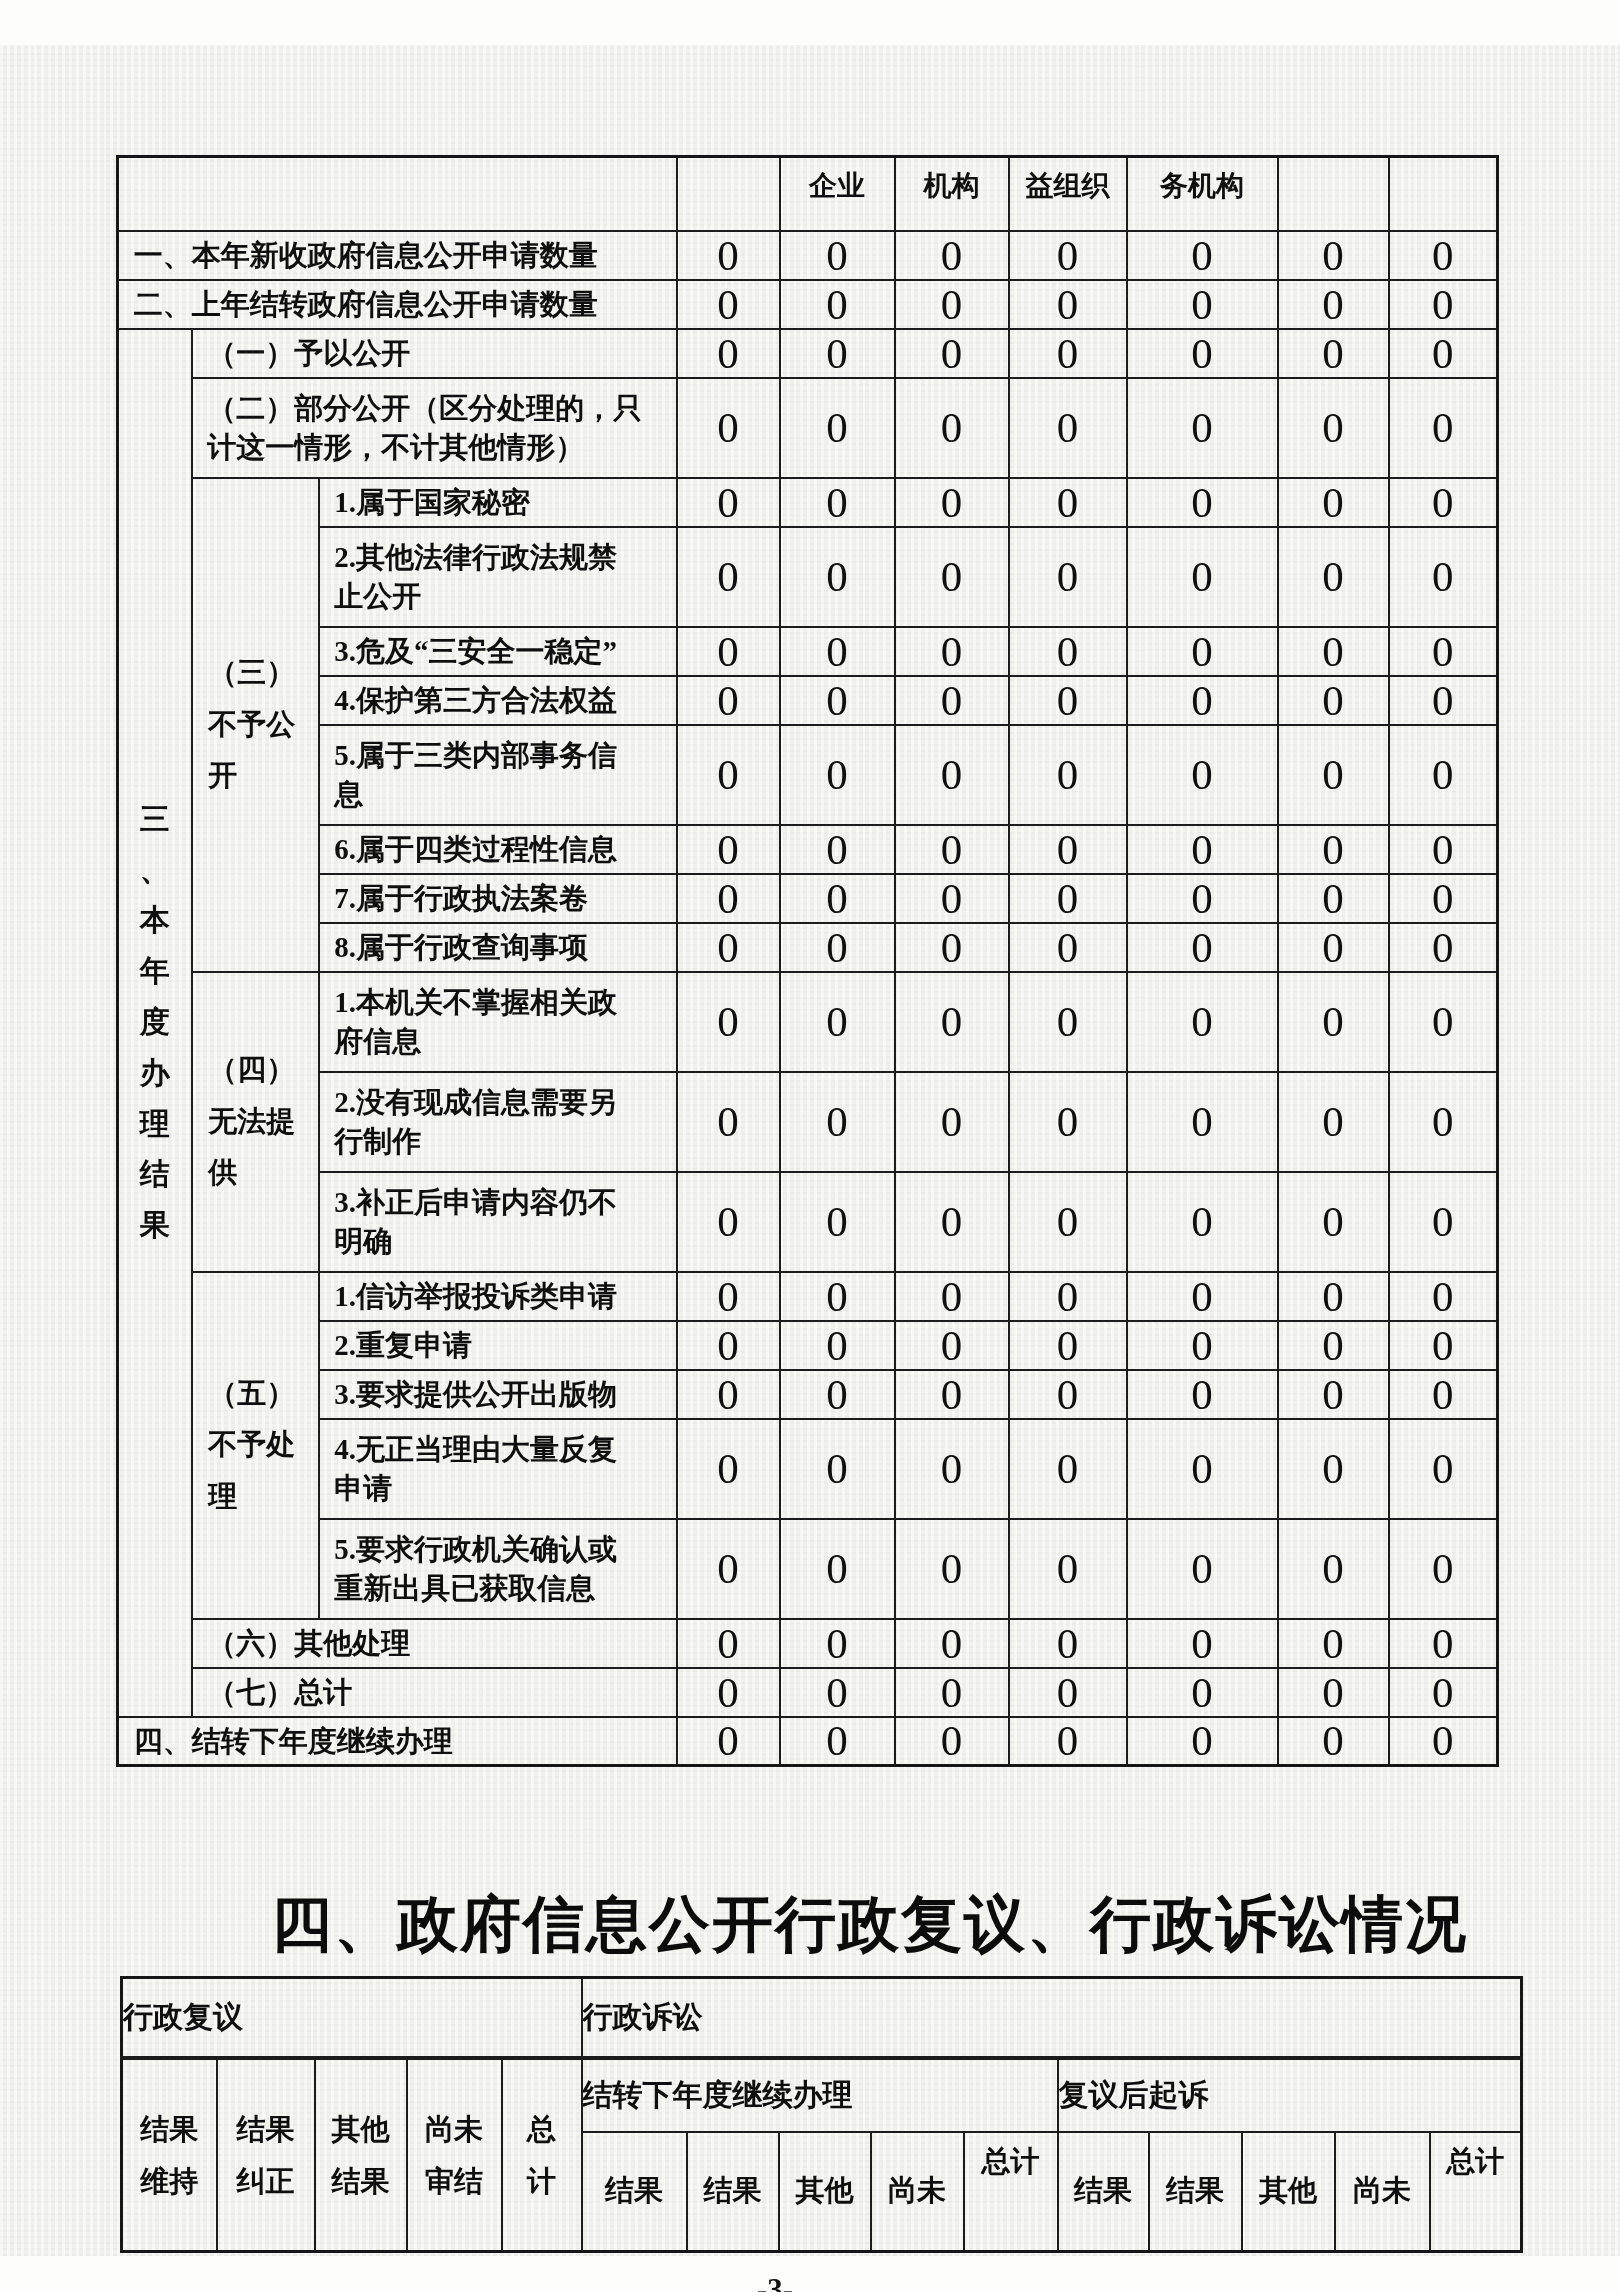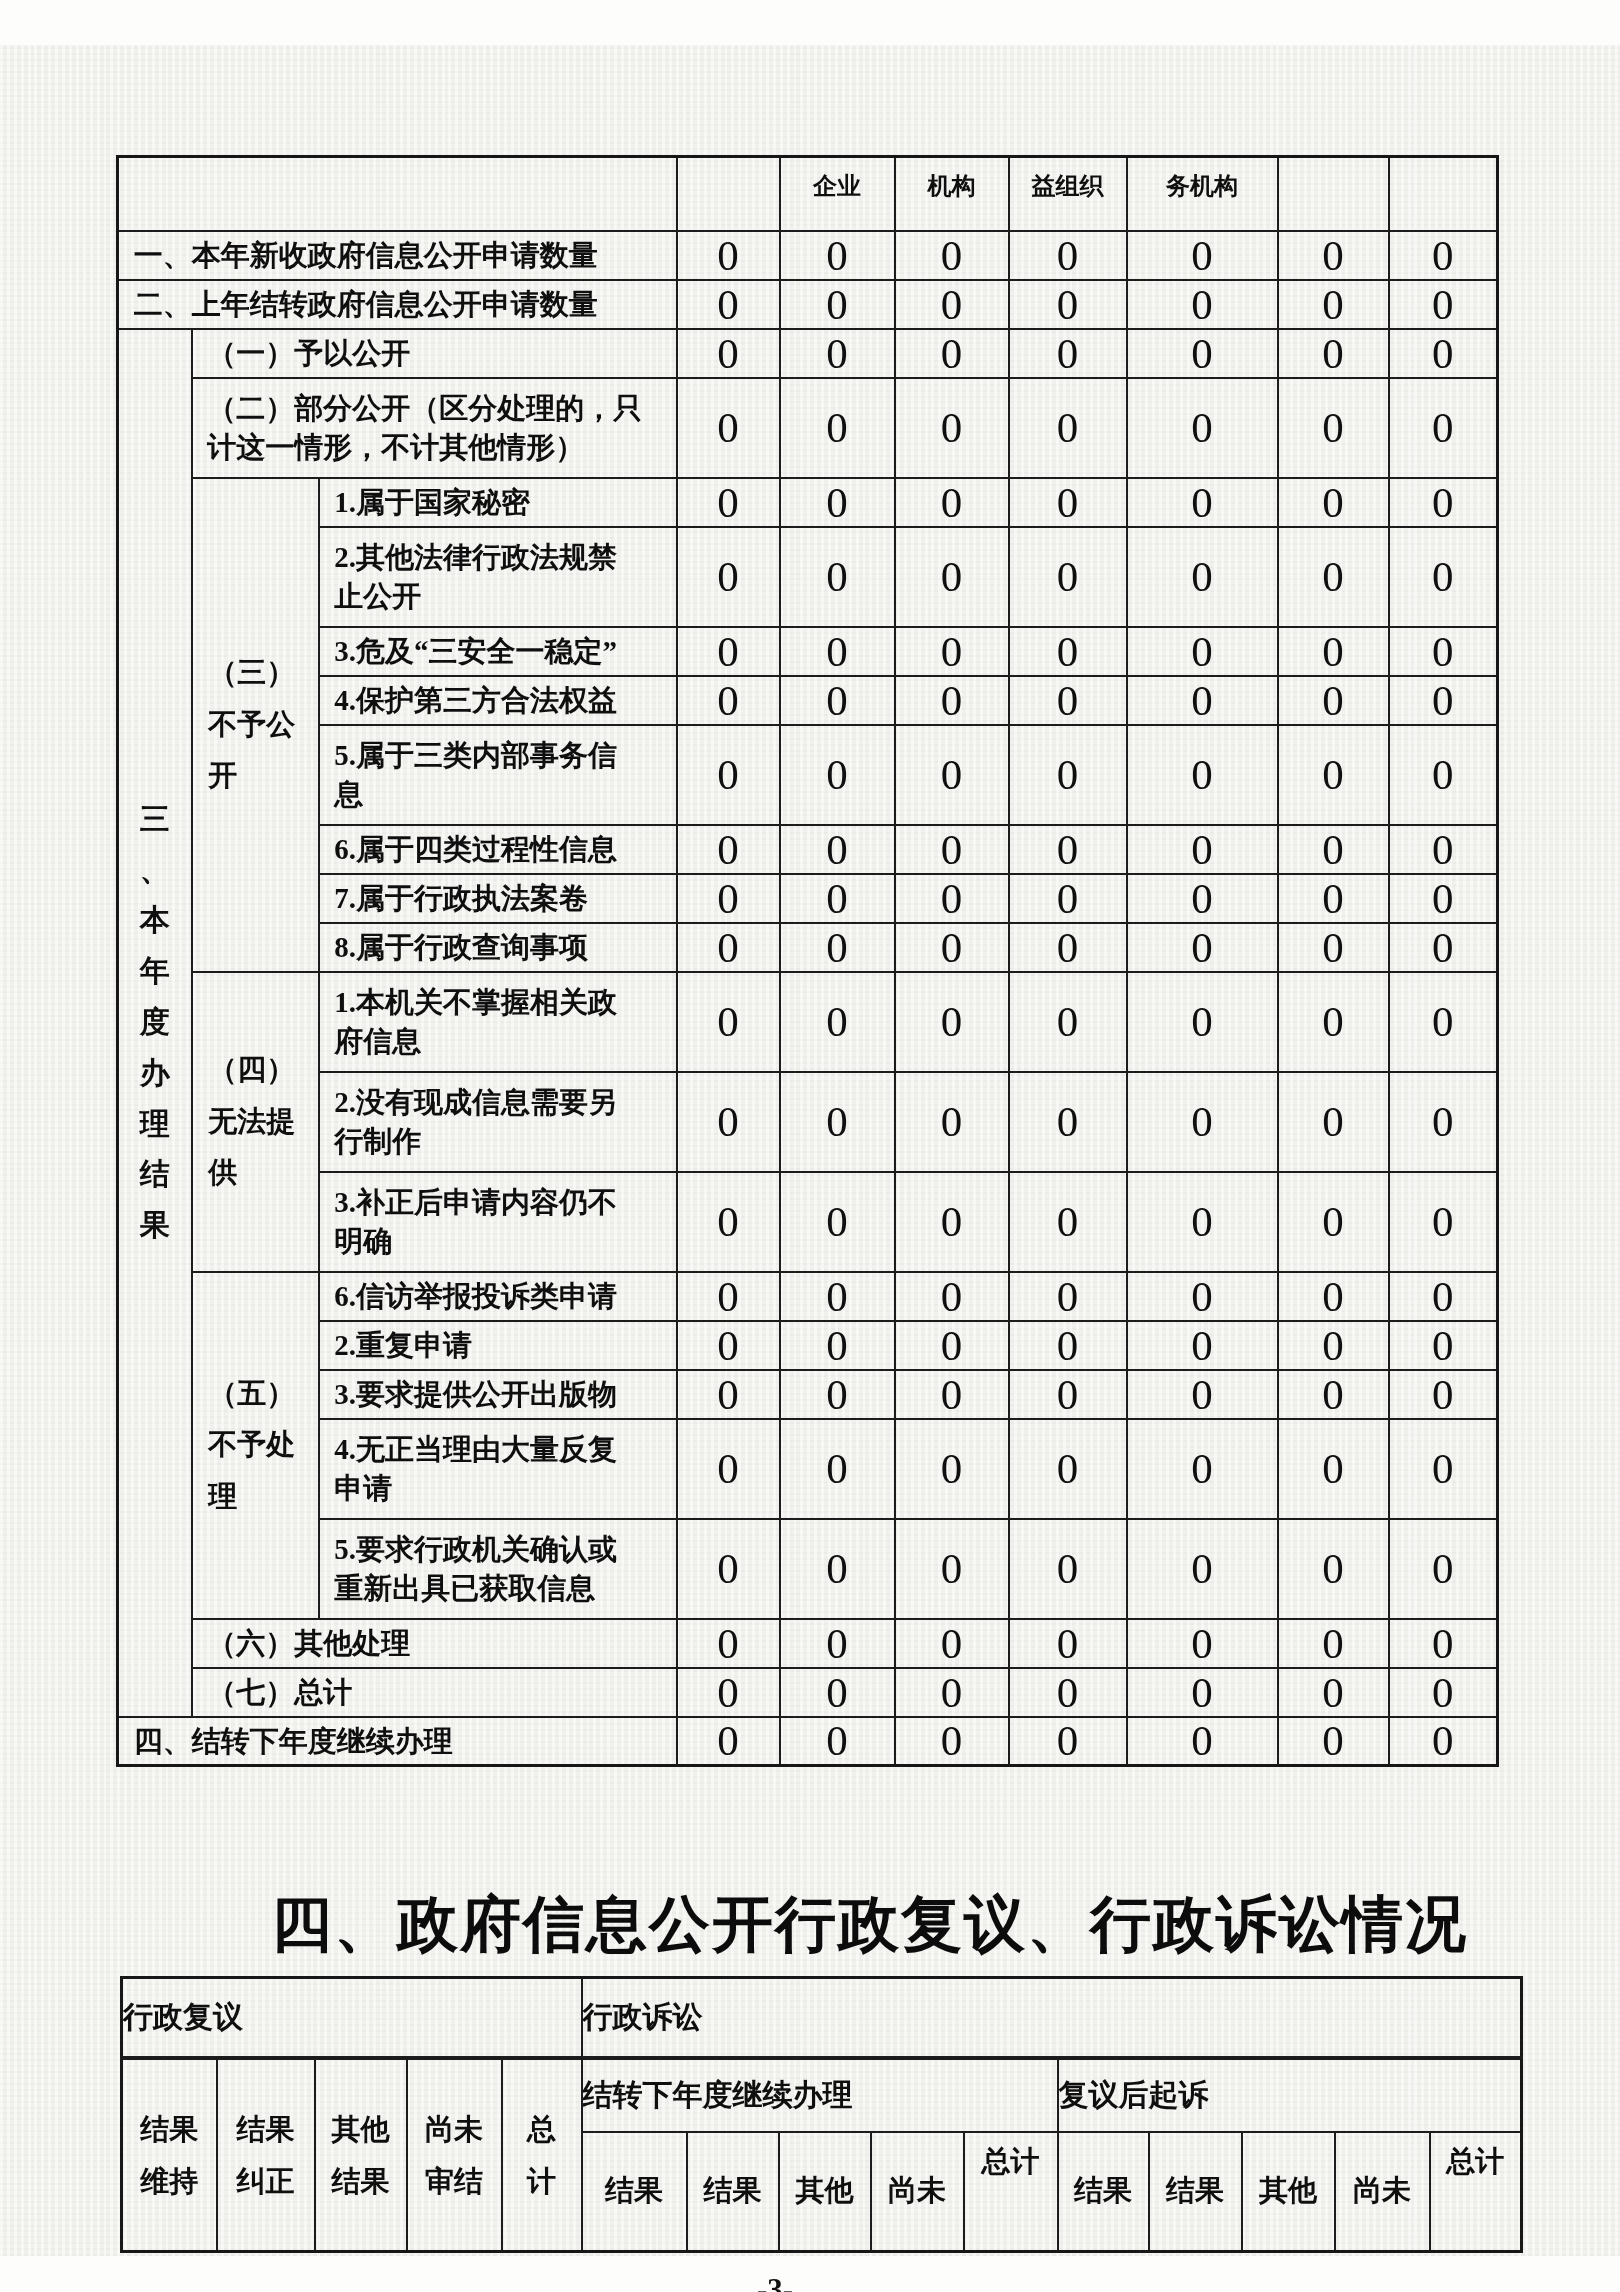--- a/index.html
+++ b/index.html
@@ -20,21 +20,21 @@
   .t2{left:120px;top:1931px;width:1402px;border:3.9px solid #171717;}
   td{
     border:2.9px solid #1c1c1c;padding:0;color:#0f0f0f;
     font-family:"Liberation Serif", serif;
     vertical-align:middle;overflow:hidden;
   }
   
   .t1 tr{height:49px;}
   .t1 tr.tall{height:100px;}
   .t1 tr.head{height:74px;}
-  .col-head{font-size:24px;font-weight:700;text-align:center;padding-bottom:16px;}
+  .col-head{font-size:28px;font-weight:700;text-align:center;padding-bottom:16px;}
   .lbl{
     font-size:29px;font-weight:700;text-align:left;
     padding:2px 5.9px 2px 14.7px;line-height:1.32;white-space:pre-line;
   }
   .num{font-size:43px;font-weight:400;text-align:center;line-height:1;}
   .group-lbl{
     font-size:29px;font-weight:700;text-align:left;
     padding-left:15.7px;white-space:pre-line;line-height:1.78;
   }
   .vcell{text-align:center;}
@@ -261,21 +261,21 @@
           <td class="num">0</td>
           <td class="num">0</td>
           <td class="num">0</td>
           <td class="num">0</td>
           <td class="num">0</td>
         </tr>
         <tr>
           <td class="group-lbl" rowspan="5">（五）
 不予处
 理</td>
-          <td class="lbl item-lbl">6.信访举报投诉类申请</td>
+          <td class="lbl item-lbl">1.信访举报投诉类申请</td>
           <td class="num">0</td>
           <td class="num">0</td>
           <td class="num">0</td>
           <td class="num">0</td>
           <td class="num">0</td>
           <td class="num">0</td>
           <td class="num">0</td>
         </tr>
         <tr>
           <td class="lbl item-lbl">2.重复申请</td>

